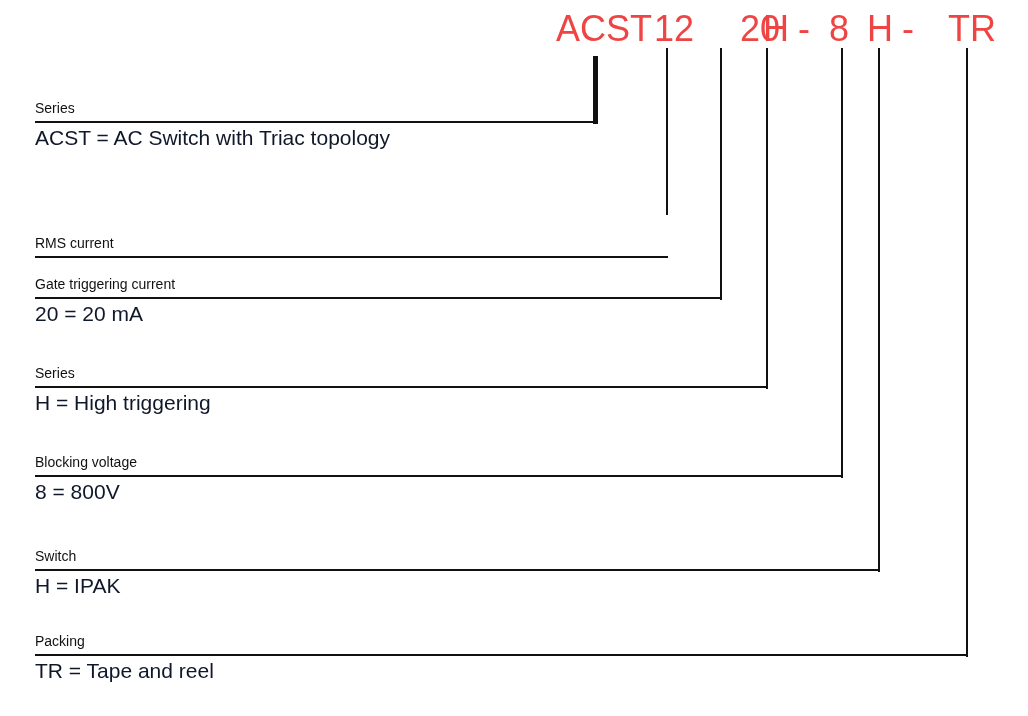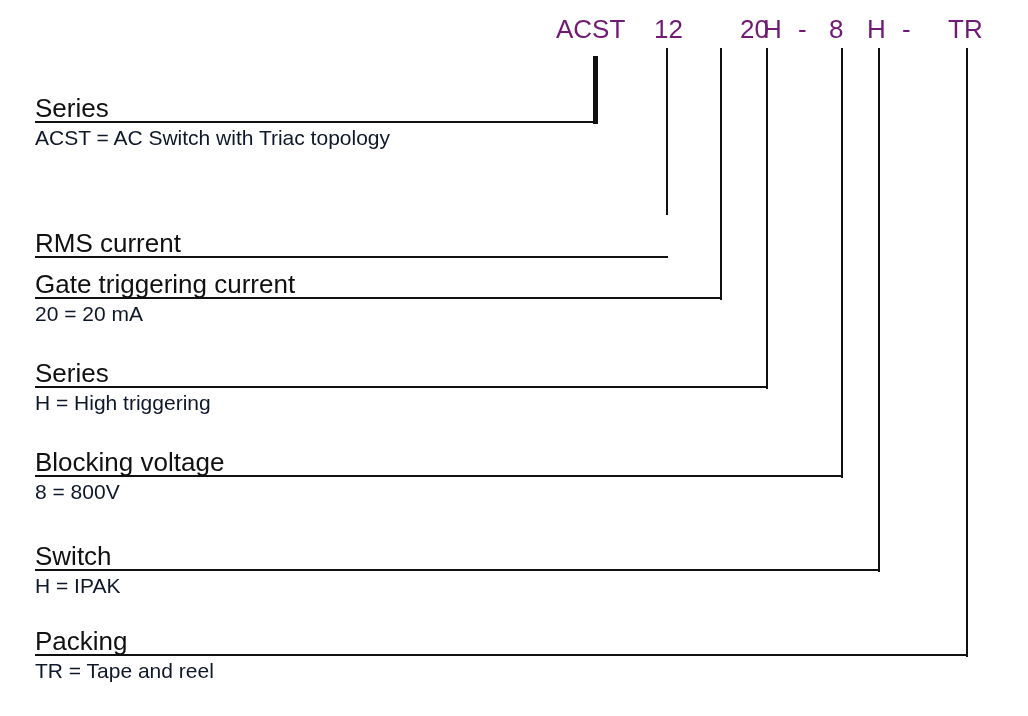--- a/index.html
+++ b/index.html
@@ -13,41 +13,41 @@
     height: 716px;
     background: #ffffff;
     font-family: "Liberation Sans", sans-serif;
     color: #111111;
     overflow: hidden;
   }
   
   .partnum .seg {
     position: absolute;
     top: 14px;
-    font-size: 26px;
+    font-size: 36px;
     line-height: 30px;
-    color: #701a75;
+    color: #ef4444;
     white-space: nowrap;
   }
   
   .vline {
     position: absolute;
     width: 2px;
     background: #111111;
   }
   .vline.thick {
     width: 5px;
   }
   
   .field {
     position: absolute;
     left: 35px;
   }
   .field .label {
-    font-size: 26px;
+    font-size: 14px;
     line-height: 25px;
     white-space: nowrap;
     color: #111111;
   }
   .field .rule {
     border-top: 2px solid #111111;
     width: 100%;
     height: 0;
   }
   .field .value {

